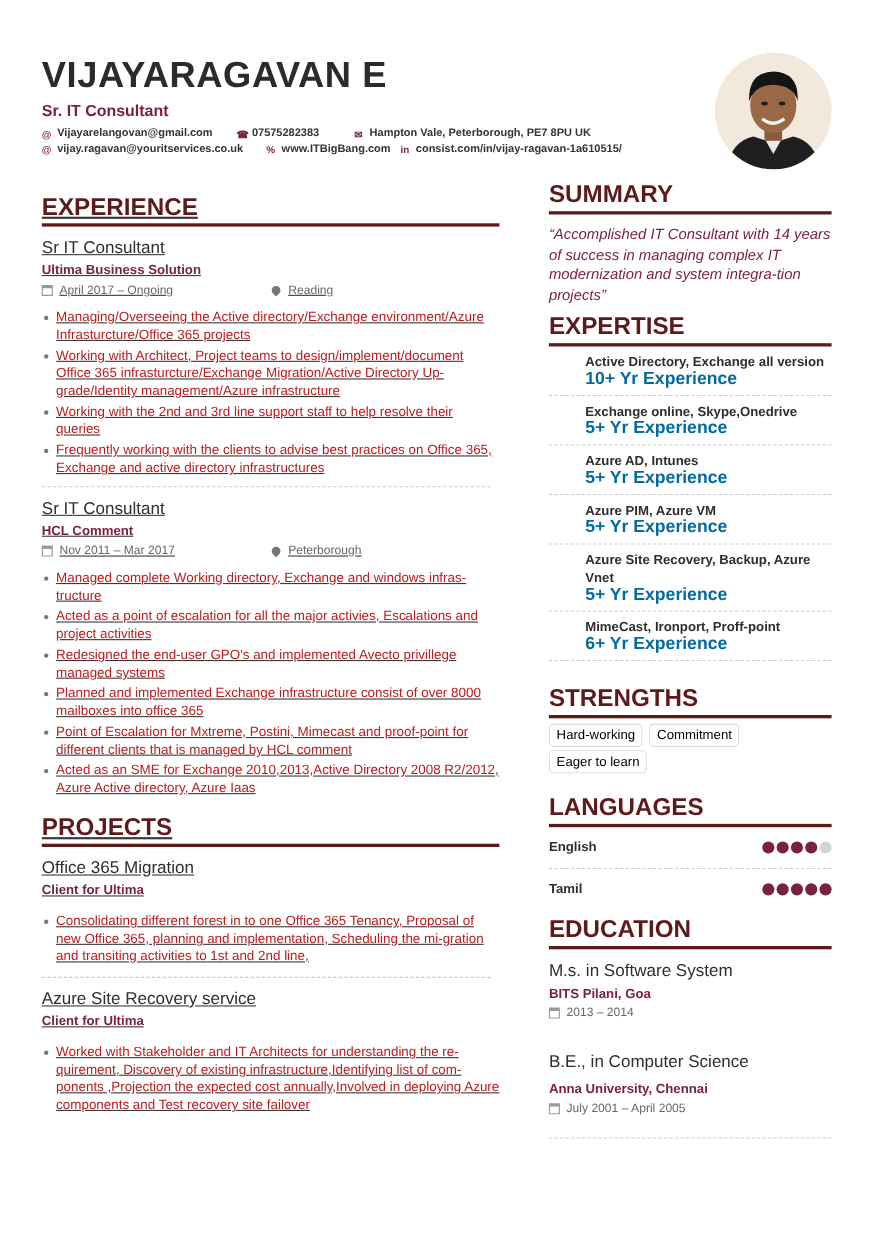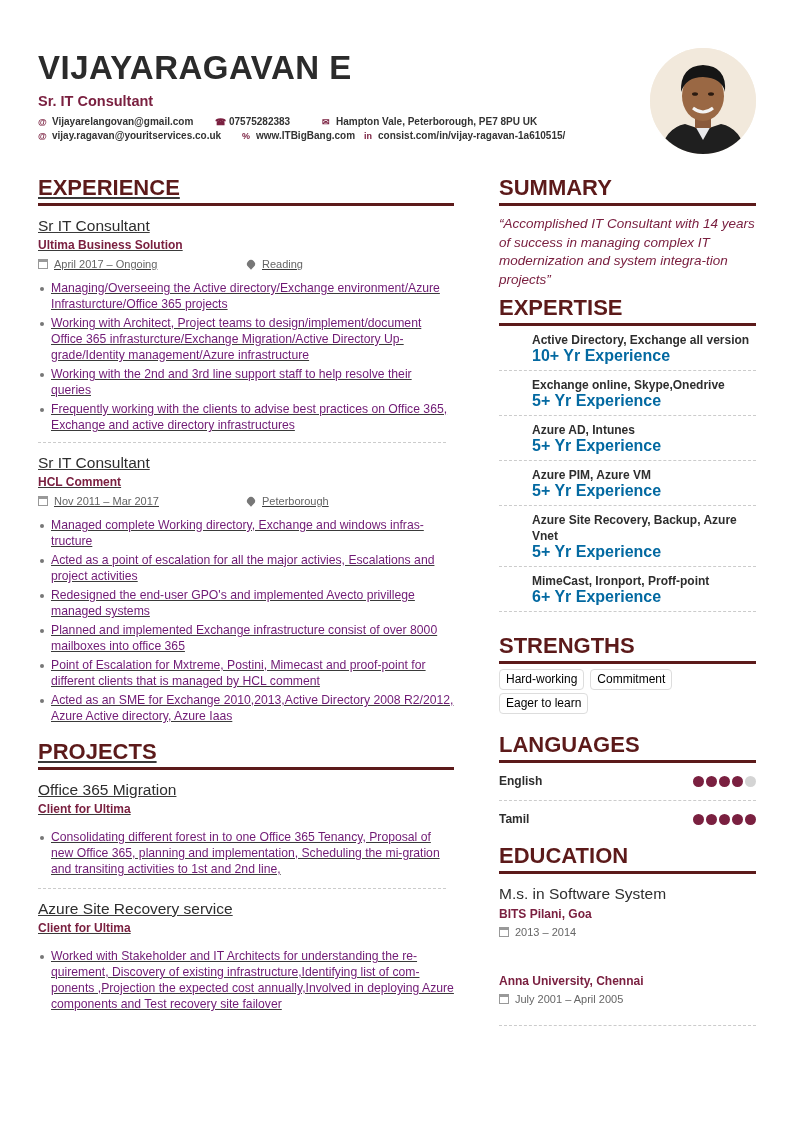--- a/index.html
+++ b/index.html
@@ -14,34 +14,34 @@
     .contact { display: flex; align-items: center; white-space: nowrap; }
     .contact .ic { color: #7a2040; font-size: 9px; width: 14px; display: inline-block; }
     .c1 { width: 177px; }
     .c2 { width: 105px; }
     .c1b { width: 204px; }
     .c2b { width: 122px; }
 
     .photo { position: absolute; left: 650px; top: 48px; width: 106px; height: 106px; border-radius: 50%; background: #f3ebdf; overflow: hidden; }
 
     .col-left { position: absolute; left: 38px; top: 174px; width: 416px; text-decoration: underline; }
-    .col-right { position: absolute; left: 499px; top: 174px; width: 257px; }
+    .col-right { position: absolute; left: 499px; top: 163px; width: 257px; }
 
     .section-h { font-size: 22px; font-weight: bold; color: #5c1a1a; line-height: 28px; border-bottom: 3px solid #5c1a1a; padding-bottom: 1px; }
 
     .job { padding-top: 10px; }
     .job-title { font-size: 15.5px; color: #2e2e2e; line-height: 20px; }
     .job-company { font-size: 12px; font-weight: bold; color: #7a2040; line-height: 16px; margin-top: 1px; }
     .job-meta { display: flex; font-size: 11px; color: #666; margin-top: 4px; line-height: 14px; }
     .job-meta .date { width: 207px; display: flex; align-items: center; }
     .job-meta .loc { display: flex; align-items: center; }
     .ic-cal { display: inline-block; width: 10px; height: 10px; border: 1px solid #999; border-top: 3px solid #999; margin-right: 6px; position: relative; }
     .ic-pin { display: inline-block; width: 8px; height: 8px; background: #777; border-radius: 50% 50% 50% 0; transform: rotate(-45deg); margin-right: 7px; margin-left: 2px; }
     .bullets { list-style: none; margin-top: 9px; }
-    .bullets li { position: relative; padding-left: 13px; font-size: 12.2px; color: #701a75; line-height: 16px; margin-bottom: 3px; }
+    .bullets li { position: relative; padding-left: 13px; font-size: 12.2px; color: #b91c1c; line-height: 16px; margin-bottom: 3px; }
     .bullets li::before { content: ""; position: absolute; left: 2px; top: 7px; width: 4px; height: 4px; border-radius: 50%; background: #777; }
     .divider { border-top: 1px dashed #ccc; margin: 9px 0 0 0; width: 408px; }
 
     .summary { font-size: 13.5px; font-style: italic; color: #7a2040; line-height: 18.5px; margin-top: 9px; margin-bottom: 5px; }
 
     .exp-item { padding: 6px 0 6px 33px; border-bottom: 1px dashed #ccc; }
     .exp-name { font-size: 12px; font-weight: bold; color: #2e2e2e; line-height: 16px; }
     .exp-years { font-size: 16px; color: #0369a1; line-height: 16px; font-weight: bold; }
 
     .tags { display: flex; flex-wrap: wrap; margin-top: 5px; margin-bottom: 8px; }
@@ -246,20 +246,21 @@
   <div class="edu">
     <div class="edu-degree">M.s. in Software System</div>
     <div class="edu-school">BITS Pilani, Goa</div>
     <div class="edu-date">
       <span class="ic-cal"></span>
       <span>2013 – 2014</span>
     </div>
   </div>
   <div class="edu-gap"></div>
   <div class="edu" style="padding-top:0;">
+    <div class="edu-degree">B.E., in Computer Science</div>
     <div class="edu-school" style="margin-top:6px;">Anna University, Chennai</div>
     <div class="edu-date">
       <span class="ic-cal"></span>
       <span>July 2001 – April 2005</span>
     </div>
     <div class="edu-end"></div>
   </div>
 </div>
 
 </body></html>

